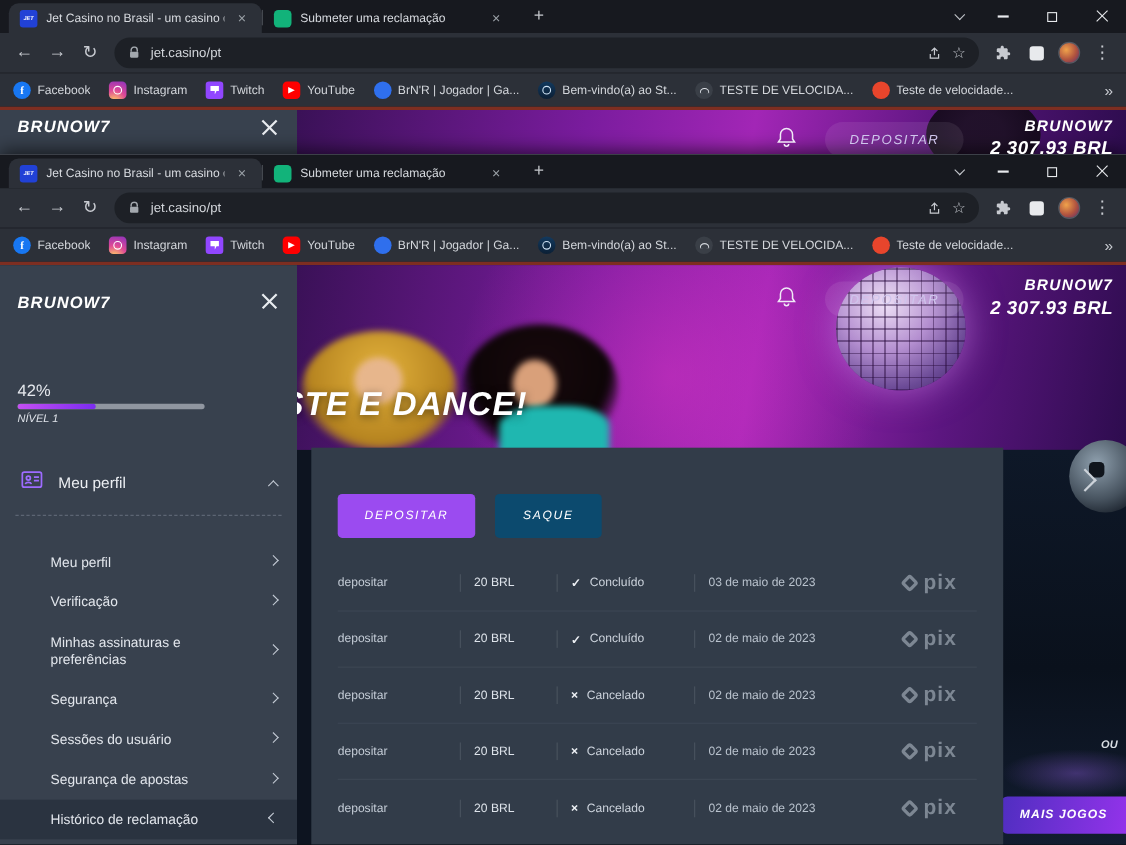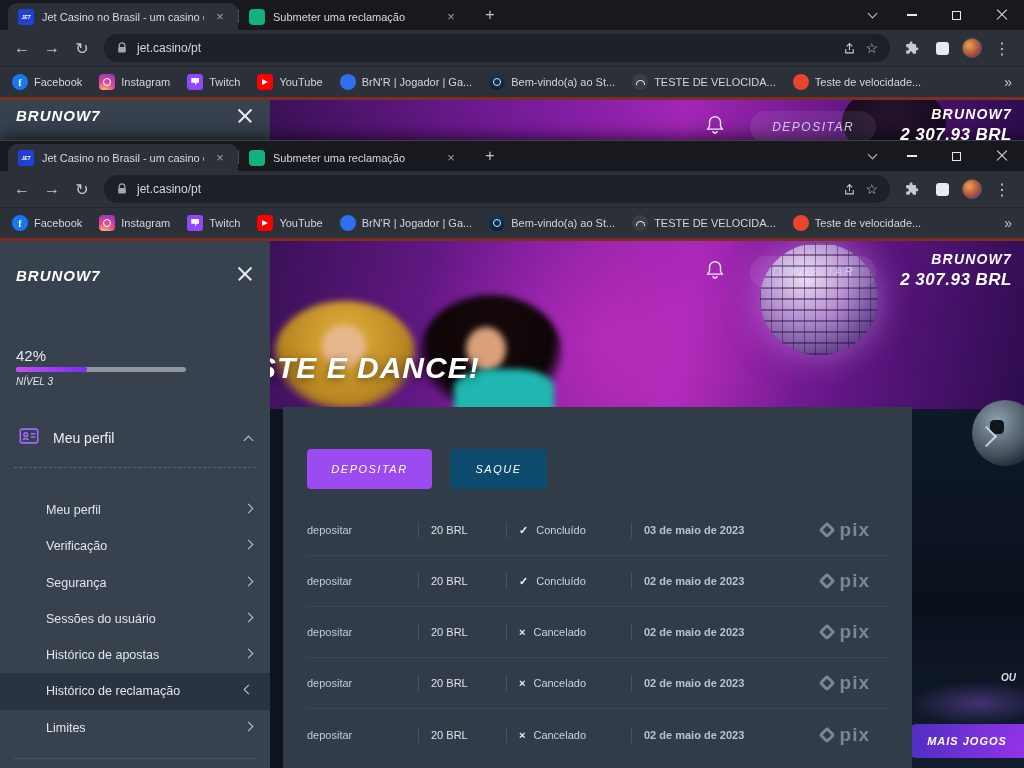--- a/index.html
+++ b/index.html
@@ -146,21 +146,21 @@
   .btn-saq { width:97px; height:40px; background:#0c4a6e; color:#fff; font-size:11px; font-style:italic; letter-spacing:1.5px; border:none; border-radius:4px; }
   .rows { margin-top:16px; padding:0 24px; }
   .trow { display:flex; align-items:center; height:51px; border-bottom:1px solid #3c4654; font-size:11px; }
   .trow:last-child { border-bottom:none; }
   .c-type { width:111px; color:#c3cbd5; }
   .c-div { width:1px; height:16px; background:#49535f; flex:none; }
   .c-amt { width:87px; padding-left:12px; color:#dde3ea; }
   .c-status { width:124px; padding-left:12px; display:flex; align-items:center; gap:8px; }
   .c-status .sic { color:#eef1f5; font-size:11px; font-weight:bold; }
   .c-status .stx { color:#ccd3dc; }
-  .c-date { width:170px; padding-left:12px; color:#b9c2cd;font-weight:bold; }
+  .c-date { width:170px; padding-left:12px; color:#b9c2cd; }
   .pix { margin-left:auto; padding-right:18px; display:flex; align-items:center; gap:7px; }
   .pix-ico { width:12px; height:12px; border:3px solid #7d8793; border-radius:3px; transform:rotate(45deg); flex:none; }
   .pix-tx { color:#7d8793; font-size:19px; font-weight:600; letter-spacing:1px; }
 </style>
 </head>
 <body>
 
 <div class="screen">
 
   <div class="window win-back">
@@ -515,40 +515,41 @@
       <aside class="sidebar">
         <div class="sb-user">
           <span class="sb-username">BRUNOW7</span>
           <span class="xclose sb-close"></span>
         </div>
         <div class="sb-progress">
           <div class="sb-pct">42%</div>
           <div class="sb-bar">
               <span class="sb-bar-fill"></span>
             </div>
-          <div class="sb-level">NÍVEL 3</div>
+          <div class="sb-level">NÍVEL 1</div>
         </div>
         <div class="sb-section">
           <span>
             <svg width="22" height="22" viewBox="0 0 24 24" fill="none" stroke="#9d6bff" stroke-width="1.7">
                 <rect x="2.5" y="4.5" width="19" height="15" rx="2"></rect>
                 <circle cx="8.5" cy="10.5" r="2"></circle>
                 <path d="M5.5 16.5c.6-2.2 5.4-2.2 6 0"></path>
                 <path d="M14 9.5h5M14 13h5"></path>
               </svg>
           </span>
           <span class="lbl">Meu perfil</span>
           <span class="chev up"></span>
         </div>
         <div class="sb-menu">
           <div class="sb-item"><span>Meu perfil</span><span class="chev right"></span></div>
           <div class="sb-item"><span>Verificação</span><span class="chev right"></span></div>
+          <div class="sb-item"><span>Minhas assinaturas e preferências</span><span class="chev right"></span></div>
           <div class="sb-item"><span>Segurança</span><span class="chev right"></span></div>
           <div class="sb-item"><span>Sessões do usuário</span><span class="chev right"></span></div>
-          <div class="sb-item"><span>Histórico de apostas</span><span class="chev right"></span></div>
+          <div class="sb-item"><span>Segurança de apostas</span><span class="chev right"></span></div>
           <div class="sb-item active"><span>Histórico de reclamação</span><span class="chev left"></span></div>
           <div class="sb-item"><span>Limites</span><span class="chev right"></span></div>
         </div>
         <div class="sb-divider"></div>
         <div class="sb-caixa">
           
           
         </div>
       </aside>
 

